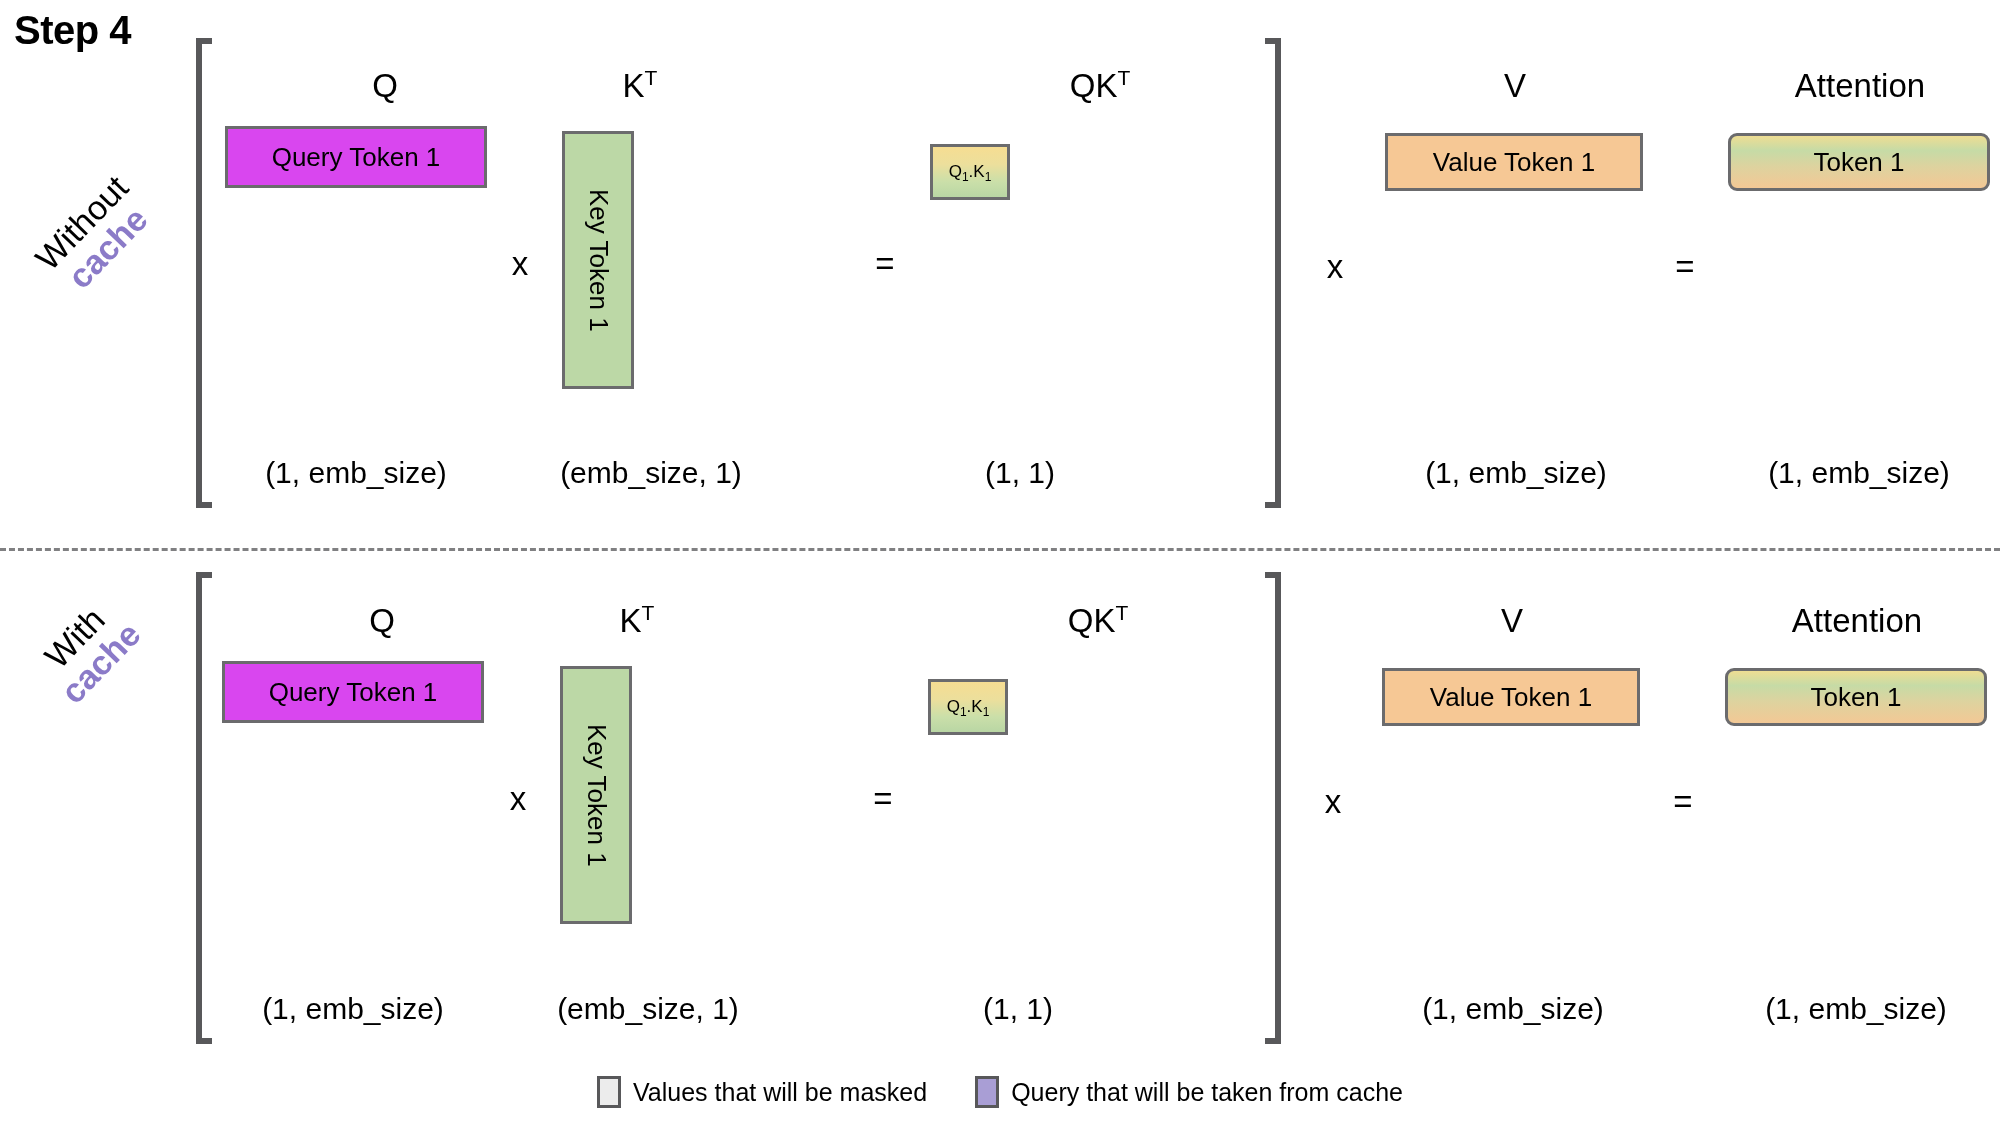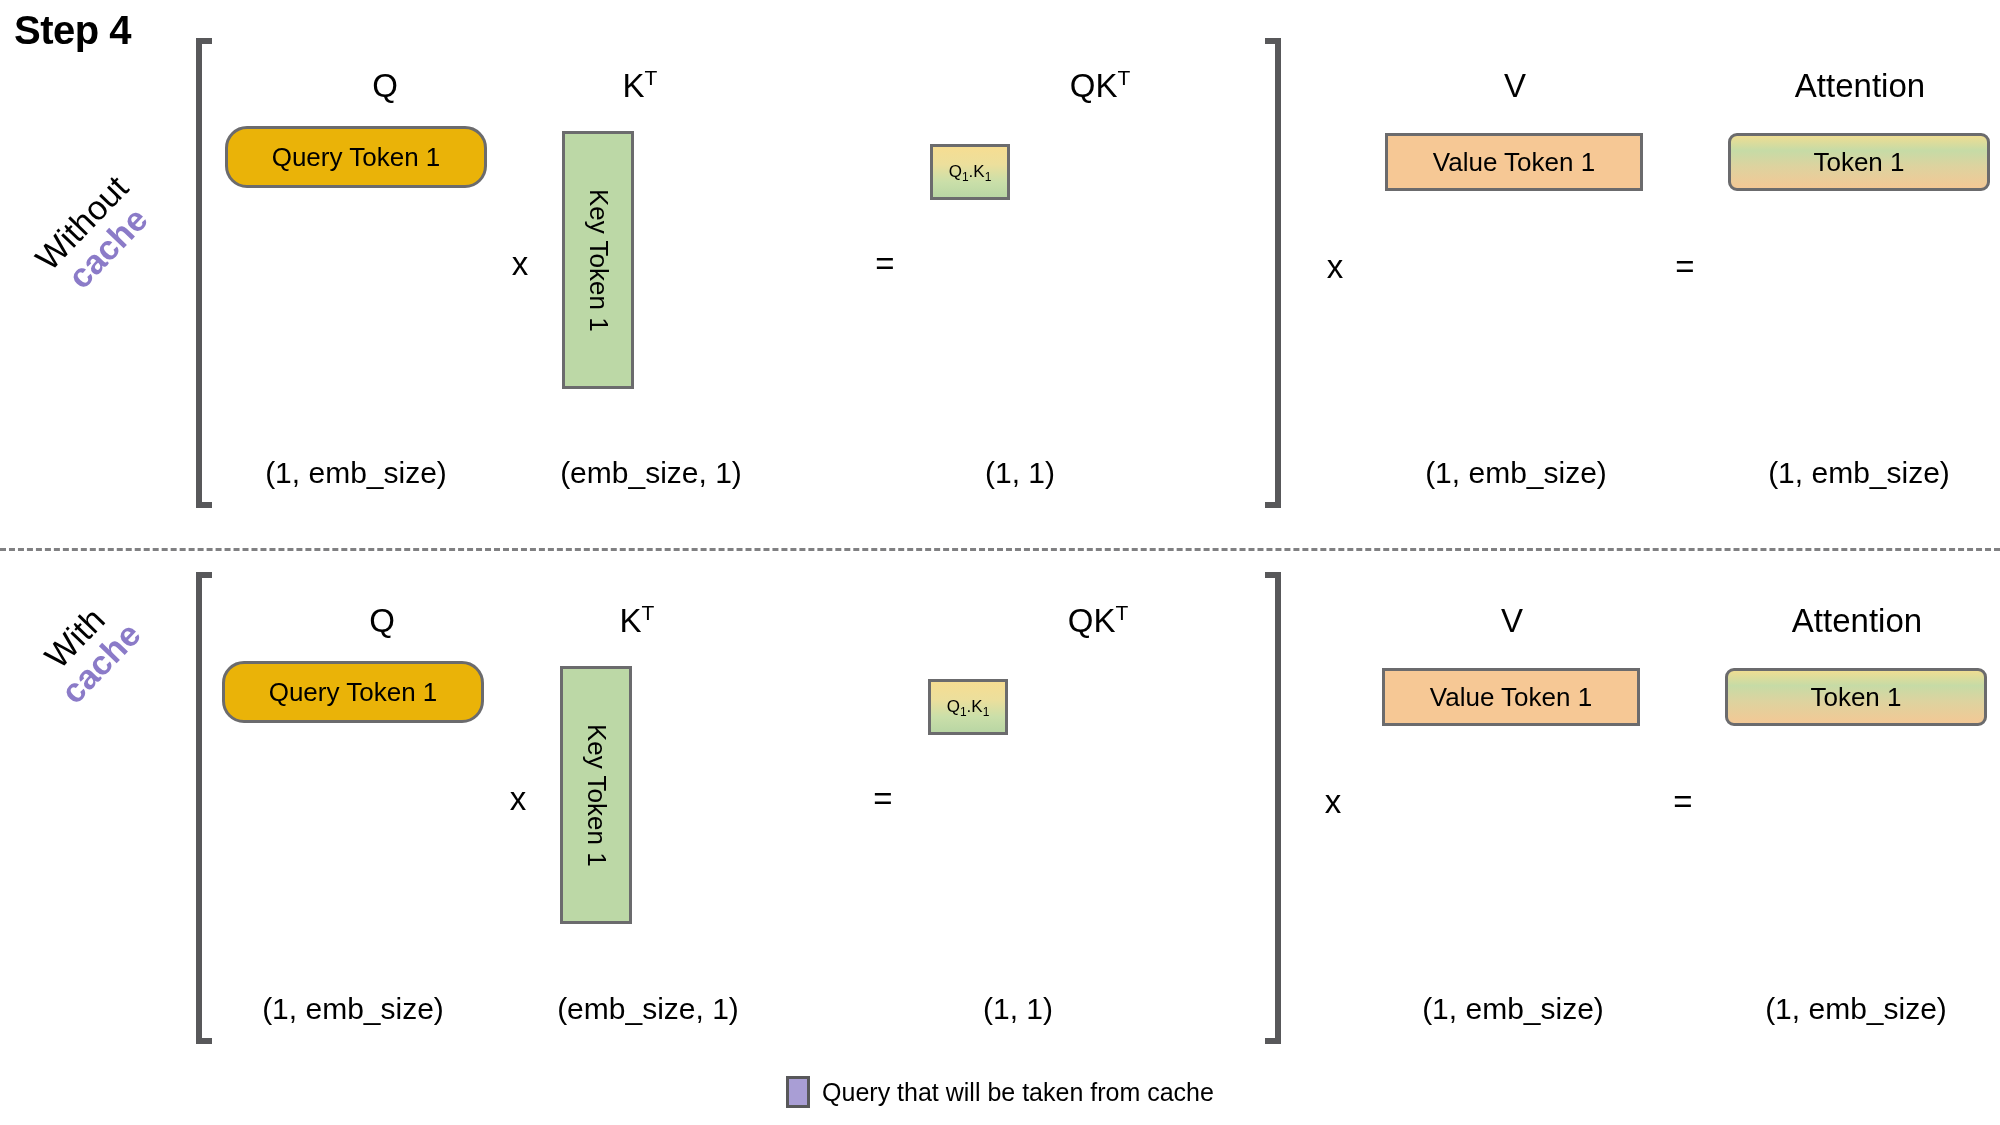--- a/index.html
+++ b/index.html
@@ -107,21 +107,21 @@
   .mbox {
     border: 3px solid #6b6b6d;
     box-sizing: border-box;
     display: flex;
     align-items: center;
     justify-content: center;
     font-size: 26px;
     color: #000;
     text-align: center;
   }
-  .mbox.yellow { background: #eab308; border-radius: 22px; }
+  .mbox.yellow { background: #d946ef; }
   .mbox.green  { background: #bcd8a6; }
   .mbox.orange { background: #f6c895; }
   .mbox.grad-qk {
     background: linear-gradient(to bottom, #f6dd92 0%, #ecdf9c 35%, #cadfa9 70%, #b9d6a4 100%);
   }
   .mbox.grad-att {
     background: linear-gradient(to bottom, #eedd93 0%, #c6dba6 28%, #ddd39f 58%, #f3c895 100%);
     border-radius: 9px;
   }
   .mbox.vertical-text span {
@@ -327,16 +327,20 @@
 </div>
 <div class="abs shape-label" style="left:1382px; top:992px; width:262px;">
   <span>(1, emb_size)</span>
 </div>
 <div class="abs shape-label" style="left:1725px; top:992px; width:262px;">
   <span>(1, emb_size)</span>
 </div>
 
 <div class="abs" id="legend">
   <div class="legend-item">
+    <span class="swatch masked"></span>
+    <span>Values that will be masked</span>
+  </div>
+  <div class="legend-item">
     <span class="swatch cache"></span>
     <span>Query that will be taken from cache</span>
   </div>
 </div>
 
 </body></html>

